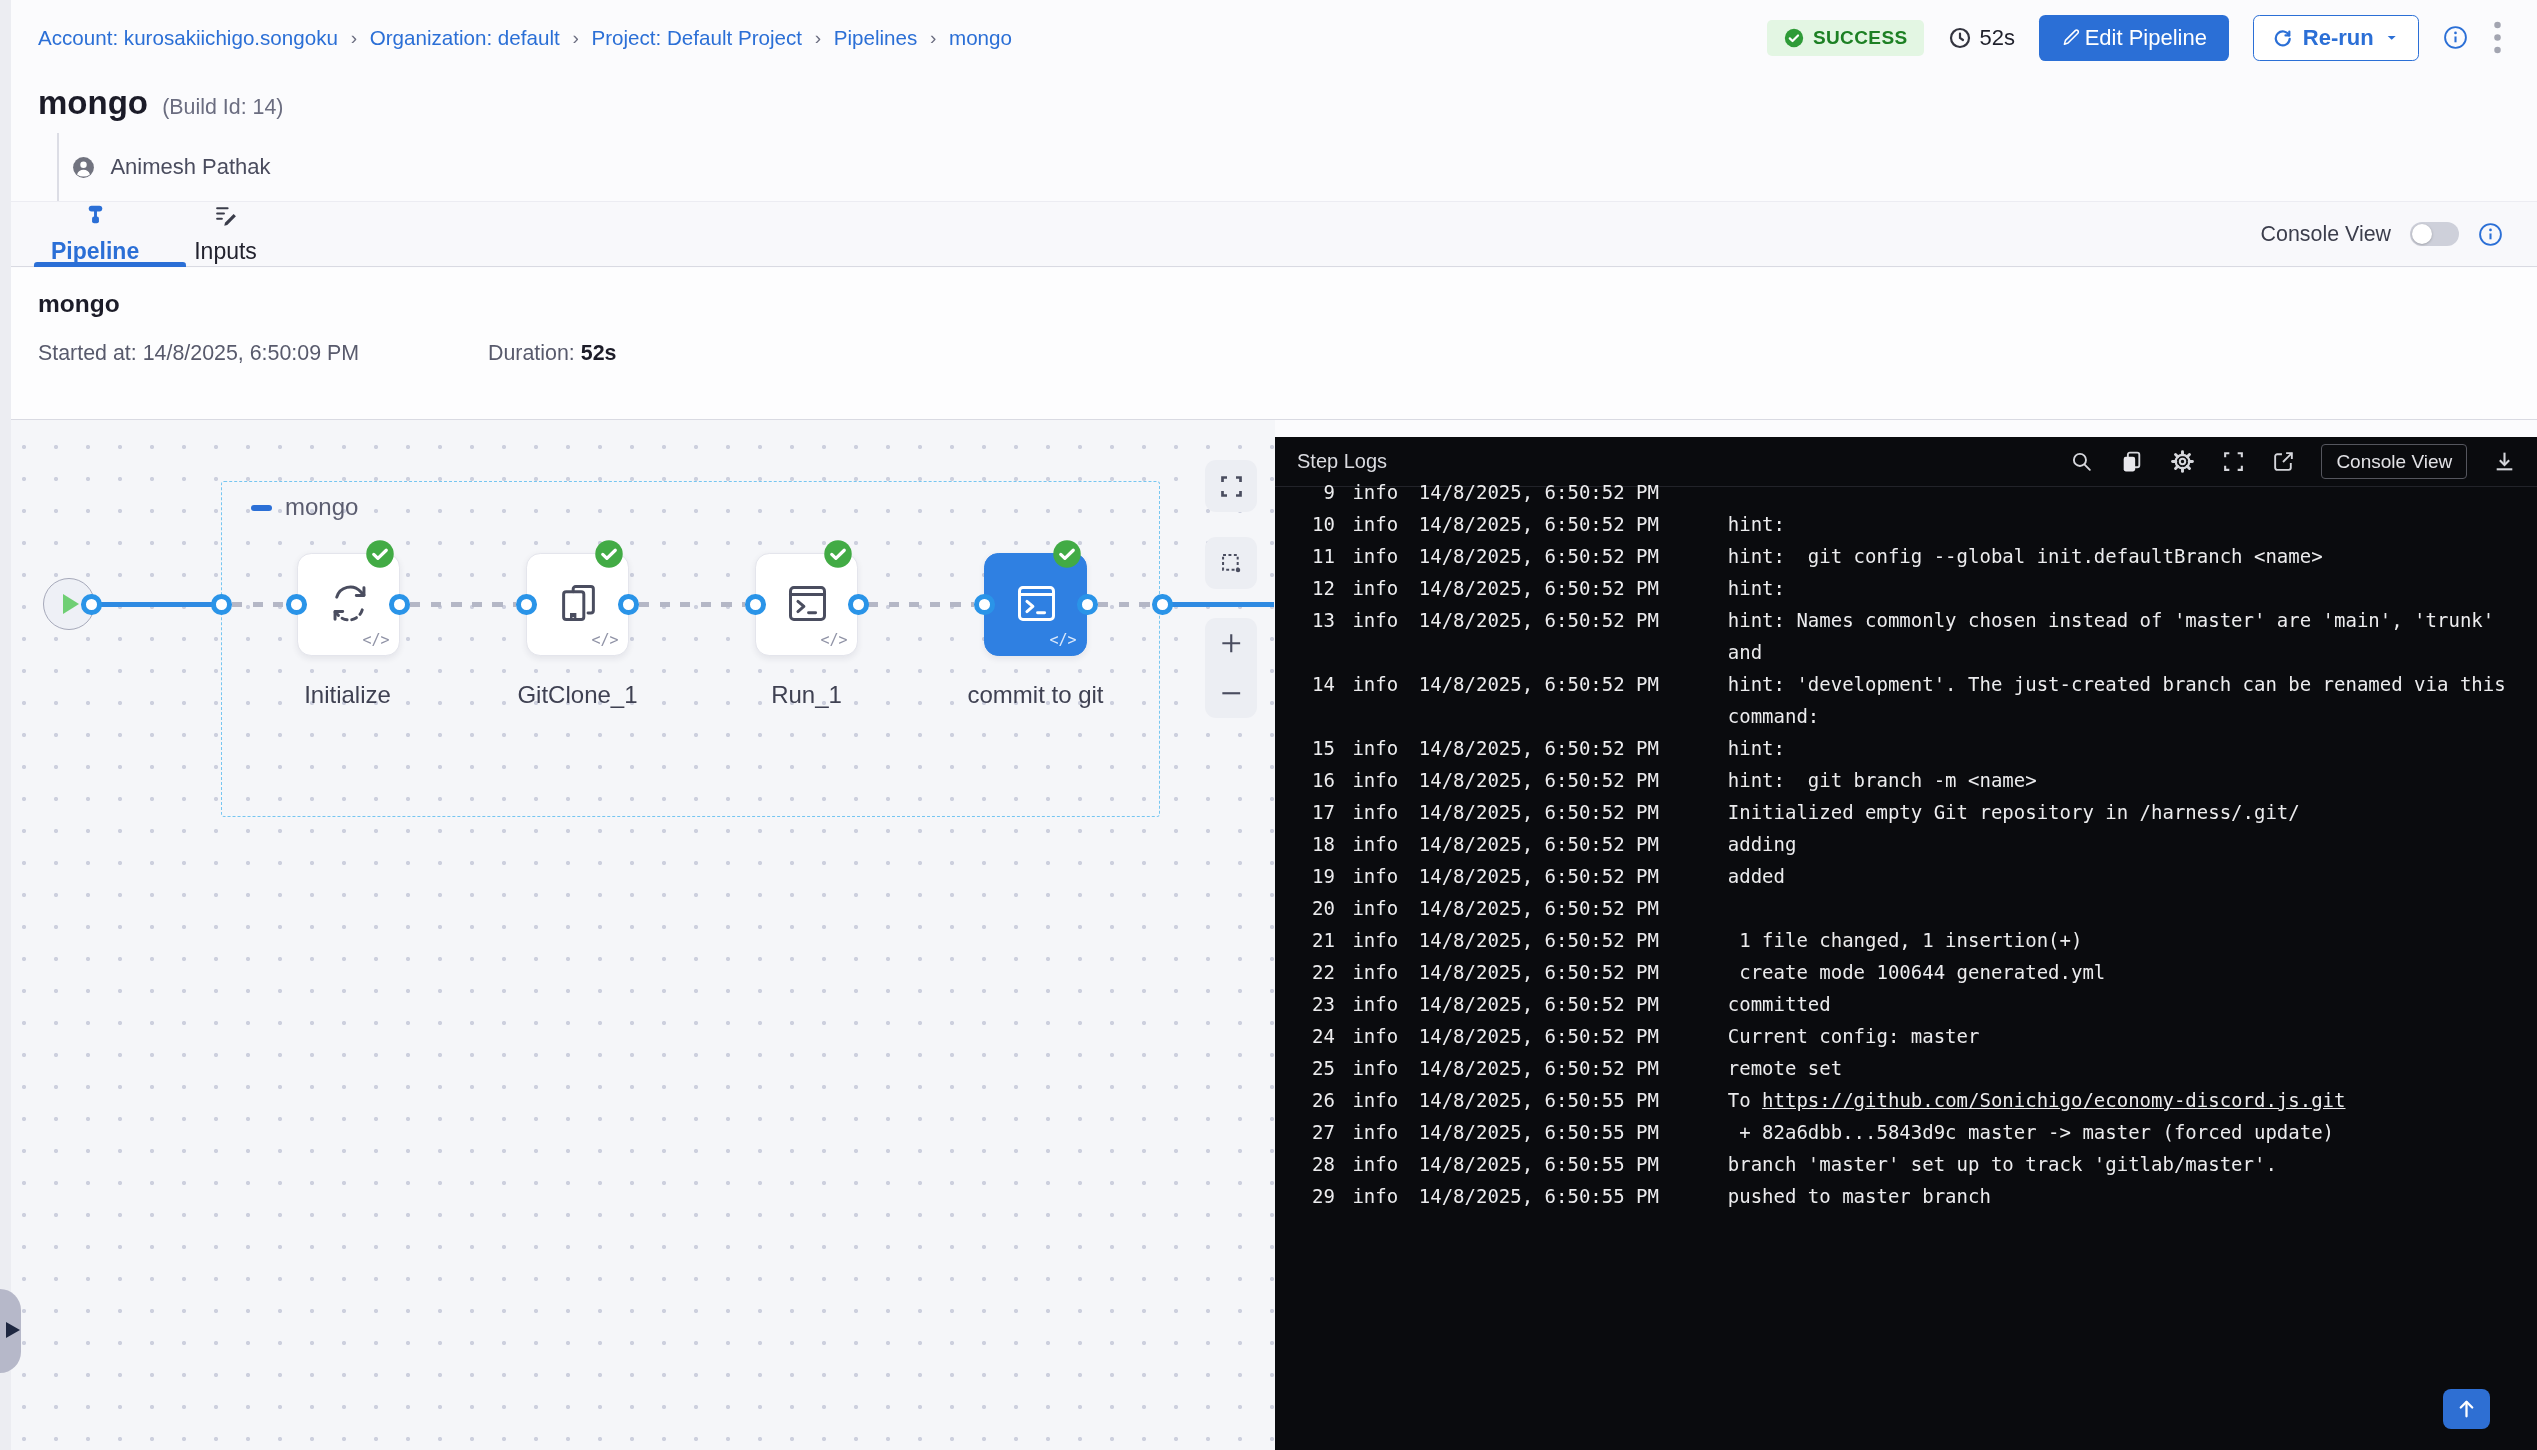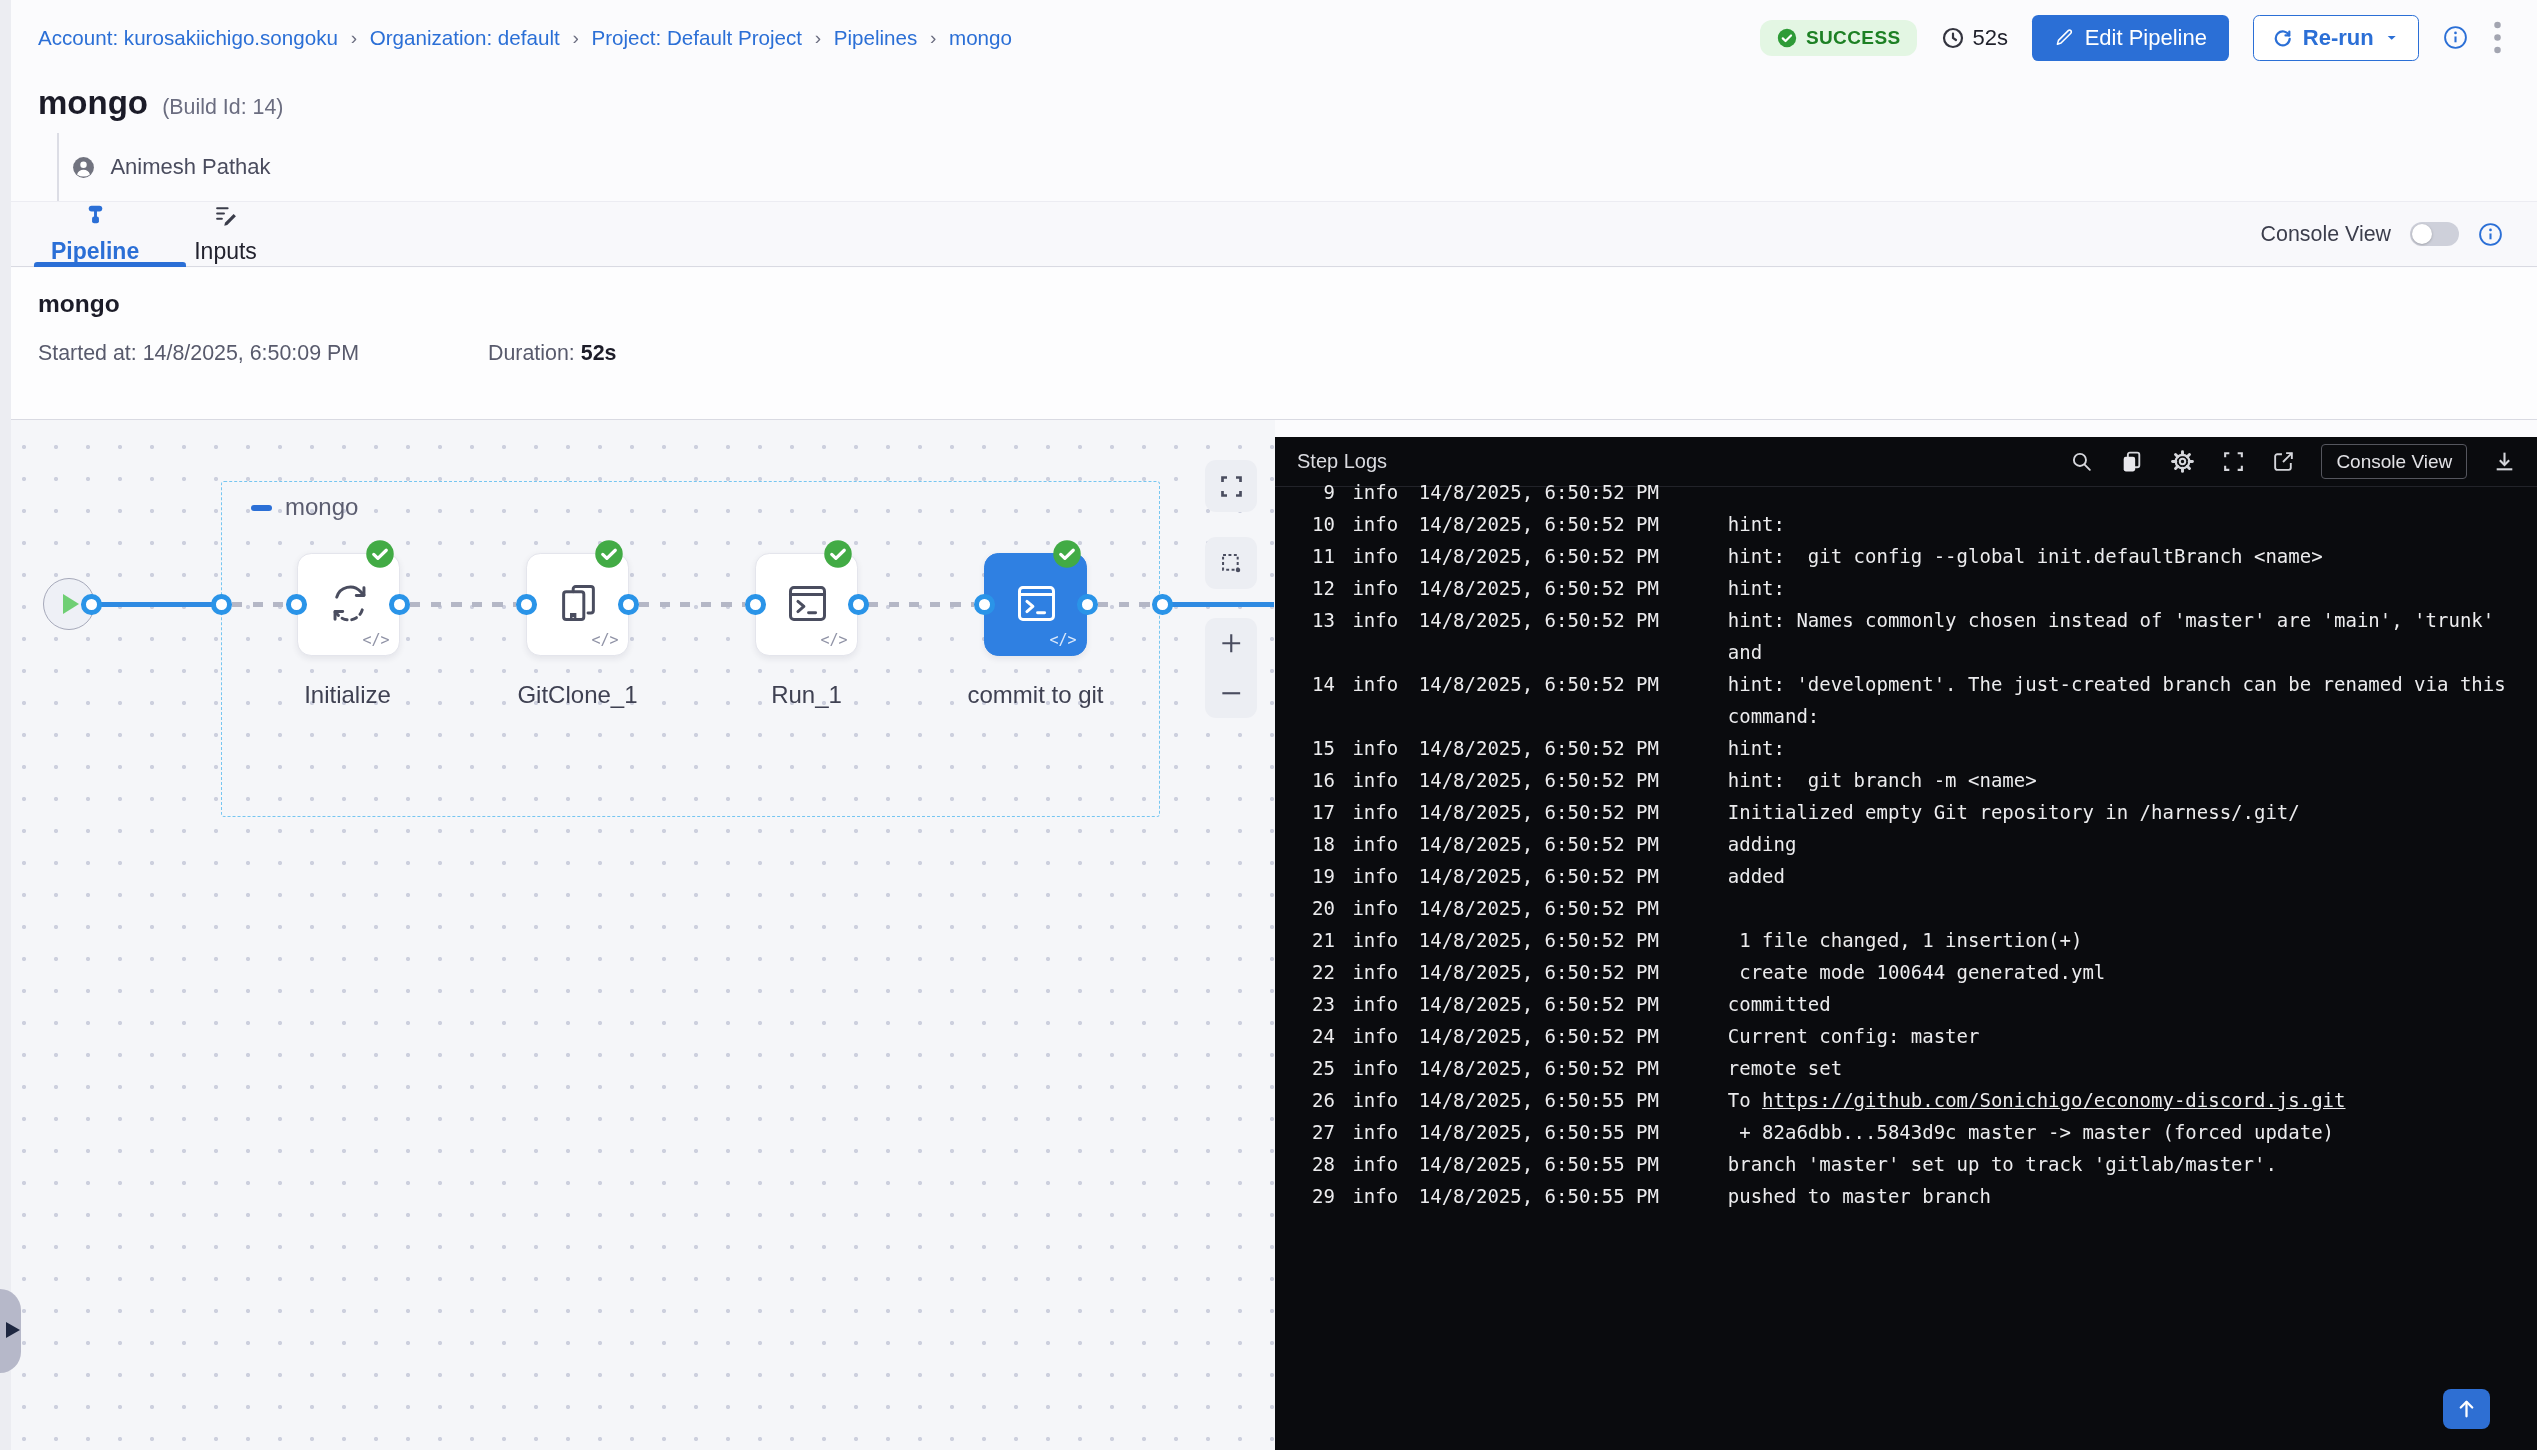--- a/index.html
+++ b/index.html
@@ -15,23 +15,23 @@
       border-top:8.7px solid transparent;border-bottom:8.7px solid transparent;border-left:14.2px solid #1e2740;}
 
   
   .topbar{position:absolute;left:0;top:0;right:0;height:75px;display:flex;align-items:center;
       justify-content:space-between;padding:0 35px 0 38px;box-sizing:border-box;}
   .breadcrumb{display:flex;align-items:flex-end;gap:12.7px;font-size:20.6px;}
   .breadcrumb a{color:#2b6fd6;text-decoration:none;cursor:pointer;}
   .breadcrumb .sep{color:#6b6d80;font-size:19px;transform:translateY(-0.8px);}
   .top-actions{display:flex;align-items:center;gap:24px;}
   .badge-success{display:inline-flex;align-items:center;gap:8px;height:36px;padding:0 16px;
-      border-radius:12px;background:#e3f6e3;color:#1d8024;font-weight:bold;font-size:19px;letter-spacing:0.4px;}
+      border-radius:5px;background:#e3f6e3;color:#1d8024;font-weight:bold;font-size:19px;letter-spacing:0.4px;}
   .dur{display:inline-flex;align-items:center;gap:8px;font-size:22px;color:#1f202b;}
-  .btn-primary{display:inline-flex;align-items:center;gap:10px;height:46px;padding:0 22px;border-radius:6.3px;
+  .btn-primary{display:inline-flex;align-items:center;gap:3px;height:46px;padding:0 22px;border-radius:6.3px;
       background:#2b6fd6;color:#fff;font-size:22px;border:none;cursor:pointer;font-family:inherit;}
   .btn-outline{display:inline-flex;align-items:center;gap:9.5px;height:46px;padding:0 17.4px;border-radius:6.3px;
       background:#fff;color:#2b6fd6;font-size:22px;font-weight:bold;border:1.6px solid #2b6fd6;cursor:pointer;font-family:inherit;}
   .icon-btn{background:none;border:none;padding:0;cursor:pointer;display:inline-flex;}
 
   
   .title-row{position:absolute;left:38px;top:84px;display:flex;align-items:baseline;gap:14.2px;}
   .title-row .t{font-size:33px;font-weight:bold;color:#1b1b28;}
   .title-row .bid{font-size:21.4px;color:#6b6d80;}
   .author-row{position:absolute;left:57px;top:133px;height:68px;display:flex;align-items:center;}

